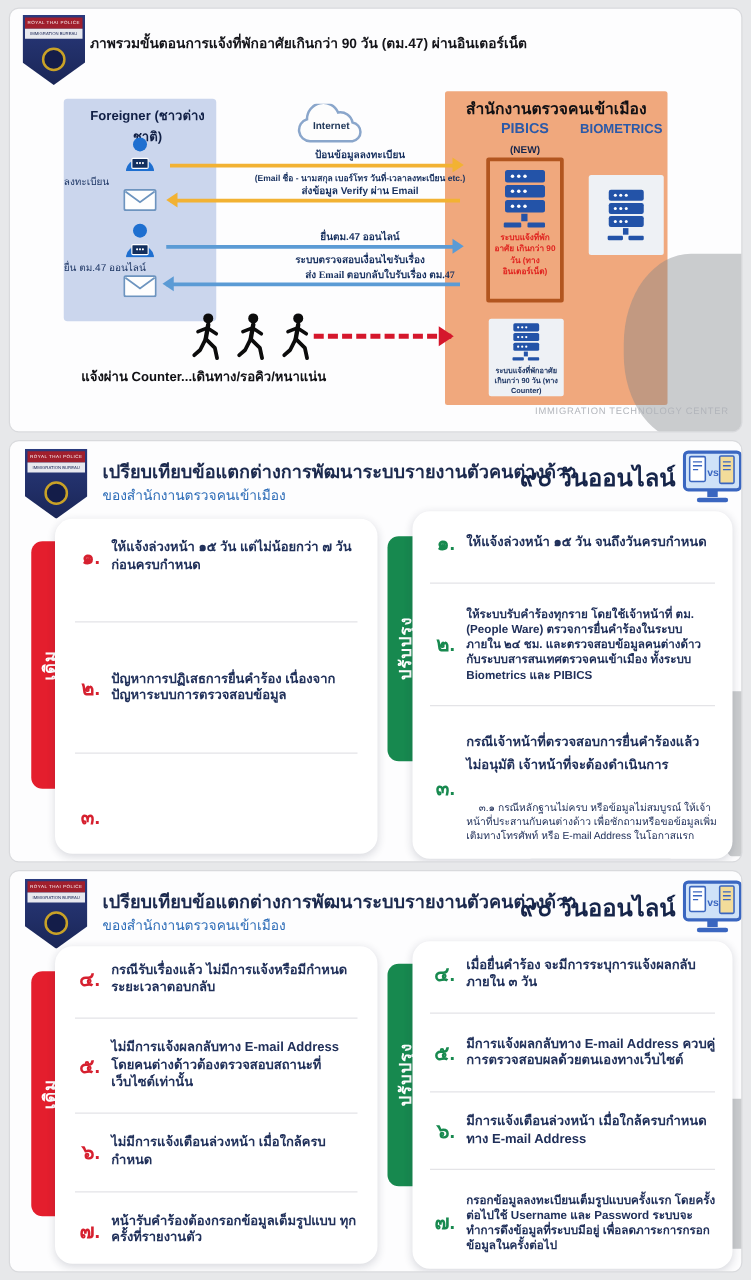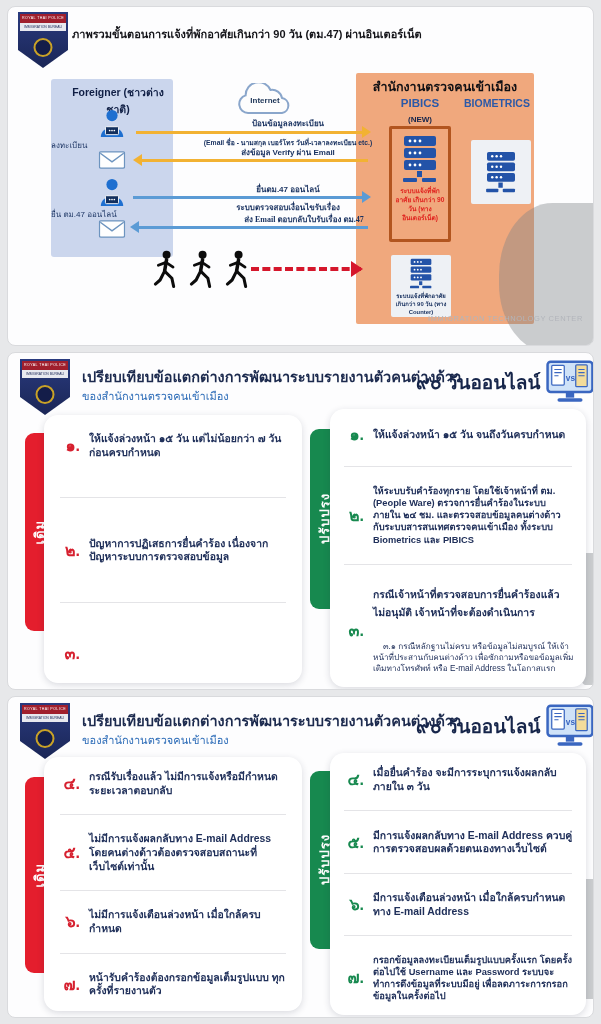--- a/index.html
+++ b/index.html
@@ -36,21 +36,21 @@
 
   .harrow { position:absolute; height:3px; background:currentColor; }
   .harrow.right::after { content:""; position:absolute; right:-9px; top:-5px; border:6px solid transparent; border-left:9px solid currentColor; }
   .harrow.left::before { content:""; position:absolute; left:-9px; top:-5px; border:6px solid transparent; border-right:9px solid currentColor; }
   .albl { position:absolute; text-align:center; color:#17305f; }
   .dashed-arrow { position:absolute; border-top:4px dashed #d5172c; }
   .dashed-arrow::after { content:""; position:absolute; right:-10px; top:-10px; border:8px solid transparent; border-left:12px solid #d5172c; }
   .walkers { position:absolute; left:143px; top:243px; display:flex; gap:6px; }
   .counter-note { position:absolute; left:30px; top:286px; width:250px; text-align:center; font-size:10.5px; font-weight:bold; color:#101014; }
   .gray-blob { position:absolute; background:rgba(126,129,136,.40); }
-  .footer-mark { position:absolute; right:10px; bottom:22px; font-size:7.5px; letter-spacing:.6px; color:#b2b5bb; }
+  .footer-mark { position:absolute; right:10px; bottom:12px; font-size:7.5px; letter-spacing:.6px; color:#b2b5bb; }
 
   
   .cmp-title { position:absolute; left:74px; top:12px; font-size:14.5px; font-weight:bold; color:#1c2a4e; }
   .cmp-sub { position:absolute; left:74px; top:34px; font-size:11px; color:#2e6db8; }
   .cmp-90 { position:absolute; left:408px; top:14px; font-size:19px; font-weight:800; color:#16254a; }
   .vsicon { position:absolute; left:538px; top:7px; }
 
   .card { position:absolute; background:#fff; border-radius:14px; box-shadow:0 2px 7px rgba(30,35,60,.16); z-index:2; display:flex; flex-direction:column; justify-content:space-between; }
   .vtab { position:absolute; z-index:1; border-radius:9px; display:flex; align-items:center; justify-content:center; }
   .vtab span { writing-mode:vertical-rl; transform:rotate(180deg); color:#fff; font-weight:bold; font-size:13px; letter-spacing:1px; }
@@ -185,20 +185,21 @@
         <use href="#sym-walker"></use>
       </svg>
     <svg width="30" height="40">
         <use href="#sym-walker"></use>
       </svg>
     <svg width="30" height="40">
         <use href="#sym-walker"></use>
       </svg>
   </div>
   <div class="dashed-arrow" style="left:243px;top:260px;width:110px;"></div>
+  <div class="counter-note">แจ้งผ่าน Counter...เดินทาง/รอคิว/หนาแน่น</div>
 
   <div class="gray-blob" style="right:-18px;top:196px;width:112px;height:150px;border-radius:48% 0 0 46%;"></div>
   <div class="footer-mark">IMMIGRATION TECHNOLOGY CENTER</div>
 </section>
 
 <section class="panel" id="panel2">
   <div class="badge" style="left:12px;top:6px;">
     <div class="b-red">ROYAL THAI POLICE</div>
     <div class="b-white">IMMIGRATION BUREAU</div>
     <div class="b-emblem"></div>

